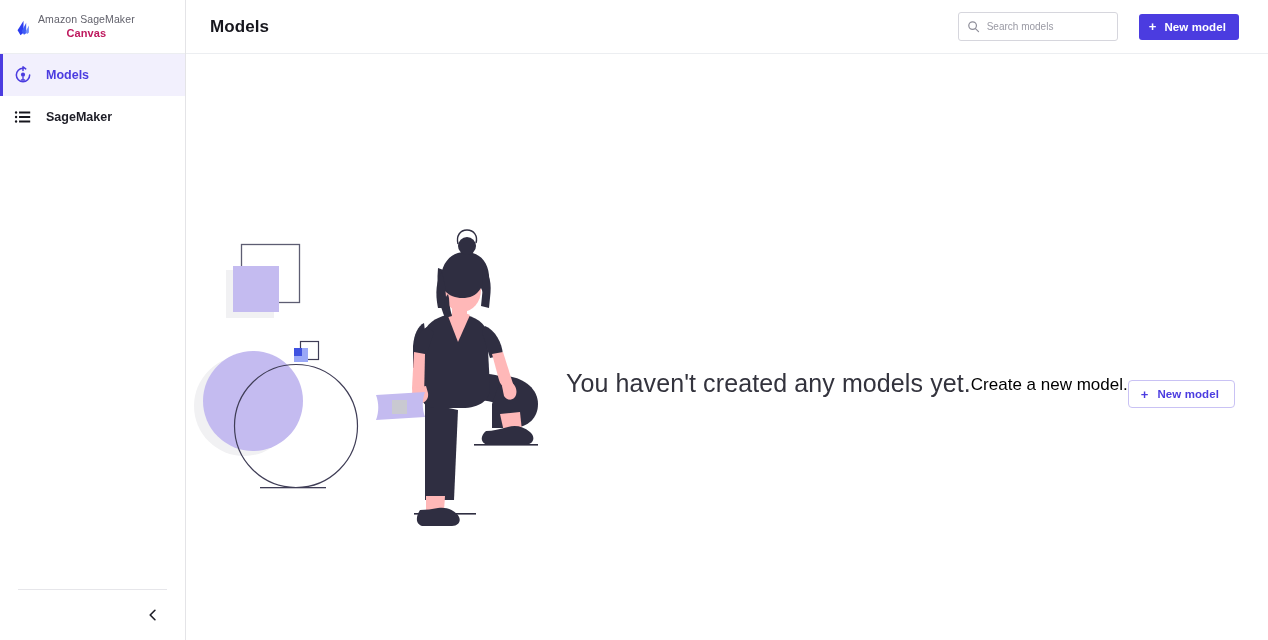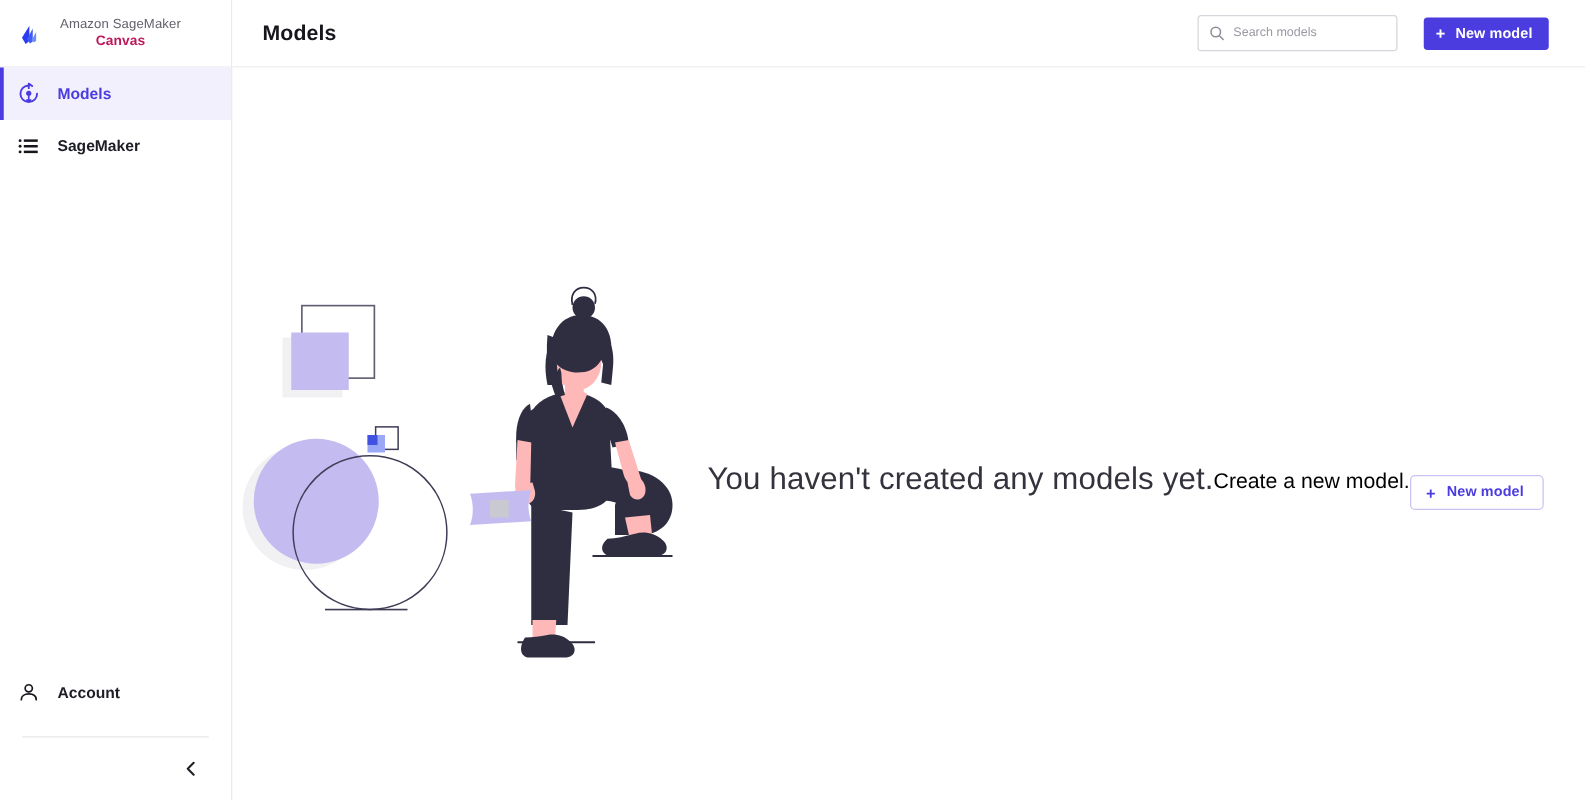--- a/index.html
+++ b/index.html
@@ -31,21 +31,20 @@
     flex: 0 0 186px;
     display: flex;
     flex-direction: column;
   }
 
   .brand {
     height: 54px;
     display: flex;
     align-items: center;
     padding: 0 12px;
-    gap: 10px;
     border-bottom: 1px solid #eceef1;
   }
   .brand-logo {
     width: 26px; height: 26px;
     flex: 0 0 26px;
     display: block;
   }
   .brand-text {
     display: flex;
     flex-direction: column;
@@ -294,29 +293,20 @@
         <span>SageMaker</span>
       </div>
 
     </nav>
 
     <div class="sidebar-spacer"></div>
 
     <div class="sidebar-bottom">
 
 
-      <div class="nav-item">
-        <span class="nav-icon">
-          <svg width="18" height="18" viewBox="0 0 20 20" fill="none">
-            <circle cx="10" cy="6.3" r="3.2" stroke="currentColor" stroke-width="1.5"></circle>
-            <path d="M3.4 16.4 C3.4 12.9 6.4 11.3 10 11.3 C13.6 11.3 16.6 12.9 16.6 16.4" stroke="currentColor" stroke-width="1.5" stroke-linecap="round"></path>
-          </svg>
-        </span>
-        <span>Account</span>
-      </div>
 
       <div class="sidebar-divider"></div>
 
       <div class="collapse-row">
         <div class="collapse-btn">
           <svg width="14" height="14" viewBox="0 0 16 16" fill="none">
             <path d="M10.2 2.6 L4.8 8 L10.2 13.4" stroke="currentColor" stroke-width="1.9" stroke-linecap="round" stroke-linejoin="round"></path>
           </svg>
         </div>
       </div>

